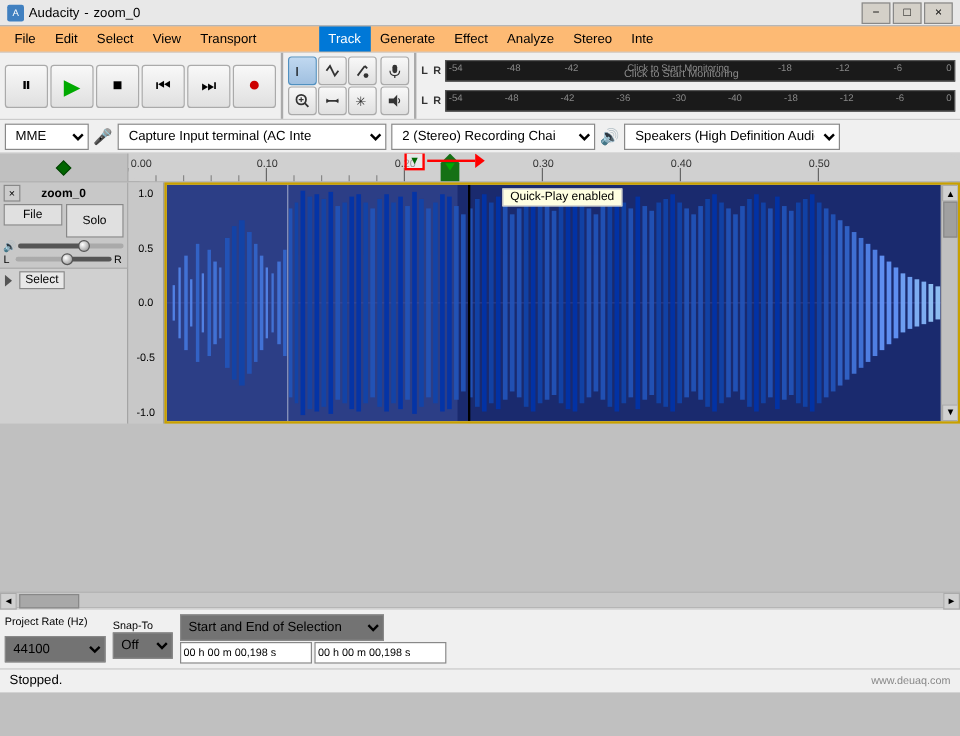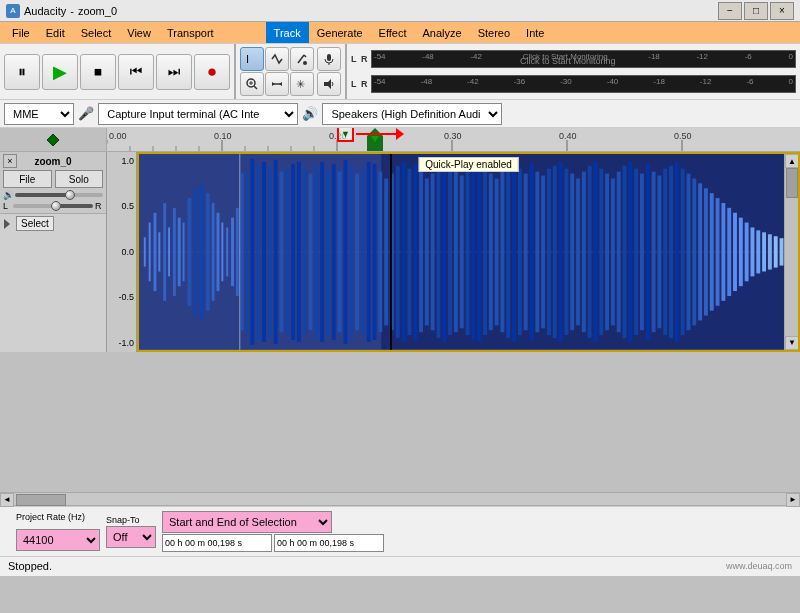--- a/index.html
+++ b/index.html
@@ -17,21 +17,21 @@
     .menu-item { padding: 2px 8px; cursor: pointer; font-size: 11px; height: 100%; display: flex; align-items: center; }
     .toolbar-btn { width: 34px; height: 34px; background: linear-gradient(to bottom, #f8f8f8, #e0e0e0); border: 1px solid #aaa; border-radius: 3px; cursor: pointer; display: flex; align-items: center; justify-content: center; font-size: 14px; }
     .toolbar-btn.record { color: #cc0000; }
     .toolbar-btn.play { color: #00aa00; }
     .tool-btn { width: 24px; height: 24px; background: linear-gradient(to bottom, #f8f8f8, #e0e0e0); border: 1px solid #aaa; border-radius: 3px; cursor: pointer; display: flex; align-items: center; justify-content: center; font-size: 12px; }
     .tool-btn.active { background: linear-gradient(to bottom, #c0d8f0, #a0c0e0); border-color: #5090c0; }
     
     
     #device-toolbar { background: #f0f0f0; height: 28px; display: flex; align-items: center; padding: 2px 4px; gap: 4px; border-bottom: 1px solid #ccc; }
     .device-select { height: 22px; font-size: 11px; border: 1px solid #888; background: white; padding: 0 4px; }
-    .bottom-select { height: 22px; font-size: 11px; border: 1px solid #888; background: #f9a8d4; padding: 0 2px; }
+    .bottom-select { height: 22px; font-size: 11px; border: 1px solid #888; background: #737373; padding: 0 2px; }
     .click-monitor { color: #888; font-size: 10px; cursor: pointer; white-space: nowrap; padding: 0 4px; }
     
     select { font-size: 11px; }
   </style>
 </head>
 <body>
 
 <div id="titlebar">
   <div id="titlebar-left">
     <div id="titlebar-icon">A</div>
@@ -169,22 +169,25 @@
       </div>
     </div>
   </div>
 </div>
 
 <div id="device-toolbar">
   <select class="device-select" style="width:70px;">
     <option>MME</option>
   </select>
   <span style="font-size:13px;">🎤</span>
-  <select class="device-select" style="width:200px;">
+  <select class="device-select" style="width:224px;">
     <option>Capture Input terminal (AC Inte</option>
+  </select>
+  <select class="device-select" style="width:170px;">
+    <option>2 (Stereo) Recording Chai</option>
   </select>
   <span style="font-size:13px;">🔊</span>
   <select class="device-select" style="width:180px;">
     <option>Speakers (High Definition Audio</option>
   </select>
 </div>
 
 <div style="display:flex; background:#d0d0d0; height:24px; border-bottom:1px solid #aaa; position:relative;">
 
   <div style="width:107px; background:#c0c0c0; border-right:1px solid #aaa; display:flex; align-items:center; justify-content:center;">
@@ -239,21 +242,21 @@
 
   <div style="width:107px; background:#d0d0d0; border-right:1px solid #999; display:flex; flex-direction:column;">
     <div style="background:#c8c8c8; padding:2px 3px; border-bottom:1px solid #aaa;">
       <div style="display:flex; align-items:center; justify-content:space-between; margin-bottom:2px;">
         <button style="width:14px;height:14px;font-size:9px;padding:0;border:1px solid #888;background:#ccc;cursor:pointer;">×</button>
         <span style="font-size:10px;font-weight:bold;">zoom_0</span>
         <div style="width:14px;"></div>
       </div>
       <div style="display:flex; gap:3px; margin-bottom:2px;">
         <button style="flex:1;height:18px;font-size:10px;border:1px solid #888;background:#e0e0e0;cursor:pointer;">File</button>
-        <button style="flex:1;height:18px;font-size:10px;border:1px solid #888;background:#e0e0e0;cursor:pointer;">Solo</button>
+        <button style="flex:1;height:28px;font-size:10px;border:1px solid #888;background:#e0e0e0;cursor:pointer;">Solo</button>
       </div>
 
       <div style="display:flex; align-items:center; gap:2px; margin-bottom:1px;">
         <span style="font-size:9px;width:10px;">🔊</span>
         <div style="flex:1; height:4px; background:linear-gradient(to right, #555 60%, #aaa 60%); border-radius:2px; position:relative; cursor:pointer;">
           <div style="position:absolute;top:-3px;left:57%;width:10px;height:10px;background:radial-gradient(circle at 35% 35%,#fff,#888);border-radius:50%;border:1px solid #555;"></div>
         </div>
       </div>
 
       <div style="display:flex; align-items:center; gap:2px;">
@@ -269,21 +272,21 @@
           <polygon points="0,0 0,10 6,5" fill="#555"></polygon>
         </svg>
       <button style="font-size:10px;border:1px solid #888;background:#e8e8e8;padding:1px 4px;cursor:pointer;">Select</button>
     </div>
   </div>
 
   <div style="flex:1; display:flex; flex-direction:column; position:relative;">
 
     <div style="display:flex; flex:1;">
 
-      <div style="width:30px; background:#c8c8c8; display:flex; flex-direction:column; justify-content:space-between; padding:4px 2px; font-size:9px; text-align:right; border-right:1px solid #999;">
+      <div style="width:30px; background:#c8c8c8; display:flex; flex-direction:column; justify-content:space-between; padding:4px 2px; font-size:9px; text-align:center; border-right:1px solid #999;">
         <span>1.0</span>
         <span>0.5</span>
         <span>0.0</span>
         <span>-0.5</span>
         <span>-1.0</span>
       </div>
 
       <div style="flex:1; position:relative; border:2px solid #c8a000; overflow:hidden;">
         
         <div style="position:absolute;top:3px;left:50%;transform:translateX(-50%);background:#ffffe1;border:1px solid #ccc;padding:1px 6px;font-size:10px;white-space:nowrap;z-index:100;">Quick-Play enabled</div>
@@ -442,21 +445,21 @@
 <div style="display:flex; background:#d0d0d0; height:14px; border-top:1px solid #aaa; border-bottom:1px solid #aaa;">
   <button style="width:14px;height:14px;background:#d0d0d0;border:1px solid #aaa;font-size:8px;padding:0;cursor:pointer;">◄</button>
   <div style="flex:1;background:#c8c8c8;position:relative;">
     <div style="width:50px;height:12px;background:#a8a8a8;border:1px solid #888;position:absolute;left:2px;top:1px;cursor:pointer;"></div>
   </div>
   <button style="width:14px;height:14px;background:#d0d0d0;border:1px solid #aaa;font-size:8px;padding:0;cursor:pointer;">►</button>
 </div>
 
 <div style="background:#f0f0f0; height:50px; border-top:1px solid #ccc; display:flex; align-items:center; padding:0 4px; gap:6px;">
 
-  <div style="display:flex; flex-direction:column; gap:7px;margin-left:12px;">
+  <div style="display:flex; flex-direction:column; gap:7px;">
     <span style="font-size:9px;">Project Rate (Hz)</span>
     <select class="bottom-select" style="width:84px;">
       <option>44100</option>
     </select>
   </div>
 
   <div style="display:flex; flex-direction:column; gap:1px;">
     <span style="font-size:9px;">Snap-To</span>
     <select class="bottom-select" style="width:50px;">
       <option>Off</option>

